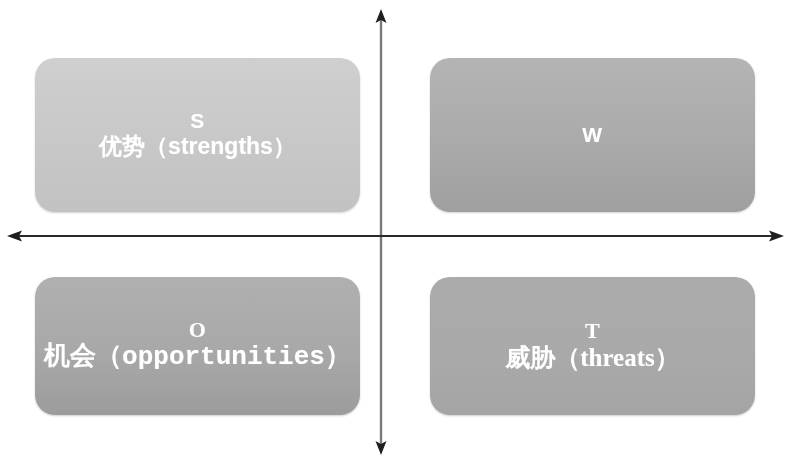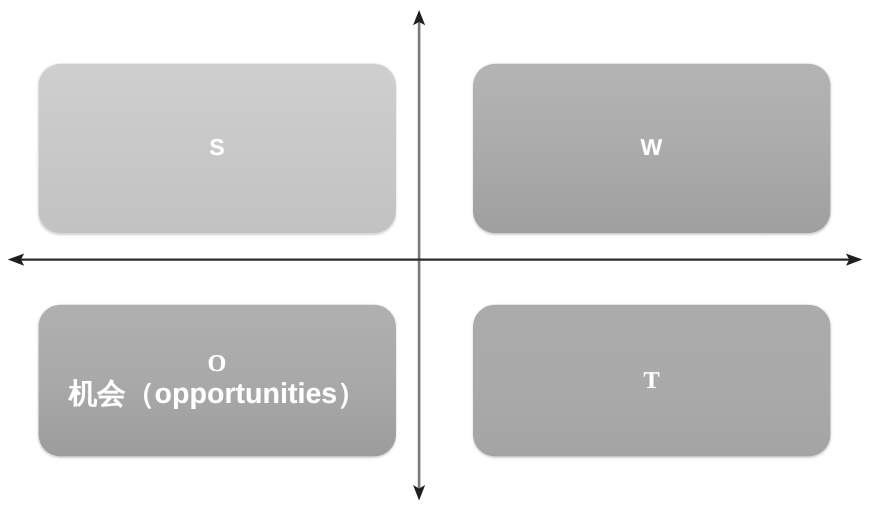--- a/index.html
+++ b/index.html
@@ -76,21 +76,21 @@
 
   
   #box-o {
     left: 35px;
     top: 277px;
     width: 325px;
     height: 138px;
     background: linear-gradient(to bottom, #b0b0b0 0%, #a8a8a8 55%, #9c9c9c 100%);
   }
   #box-o .caption {
-    font-family: Liberation Sans, sans-serif;
+    font-family: Liberation Mono, monospace;
     font-size: 26px;
   }
   #box-o .letter {
     font-family: "Liberation Serif", "DejaVu Serif", serif;
     font-size: 22px;
   }
 
   
   #box-t {
     left: 430px;
@@ -119,28 +119,30 @@
     <polygon points="381,9 375.5,23 381,20 386.5,23" fill="#1f1f1f"></polygon>
     <polygon points="381,455 375.5,441 381,444 386.5,441" fill="#1f1f1f"></polygon>
 
     <line x1="16" y1="236" x2="775" y2="236" stroke="#2b2b2b" stroke-width="2"></line>
     <polygon points="7,236 22,230.5 19,236 22,241.5" fill="#1f1f1f"></polygon>
     <polygon points="784,236 769,230.5 772,236 769,241.5" fill="#1f1f1f"></polygon>
   </svg>
 
   <div class="qbox" id="box-s">
     <div class="letter">S</div>
+    <div class="caption">优势（strengths）</div>
   </div>
 
   <div class="qbox" id="box-w">
     <div class="letter">W</div>
   </div>
 
   <div class="qbox" id="box-o">
     <div class="letter">O</div>
     <div class="caption">机会（opportunities）</div>
   </div>
 
   <div class="qbox" id="box-t">
     <div class="letter">T</div>
+    <div class="caption">威胁（threats）</div>
   </div>
 
 </div>
 
 </body></html>

